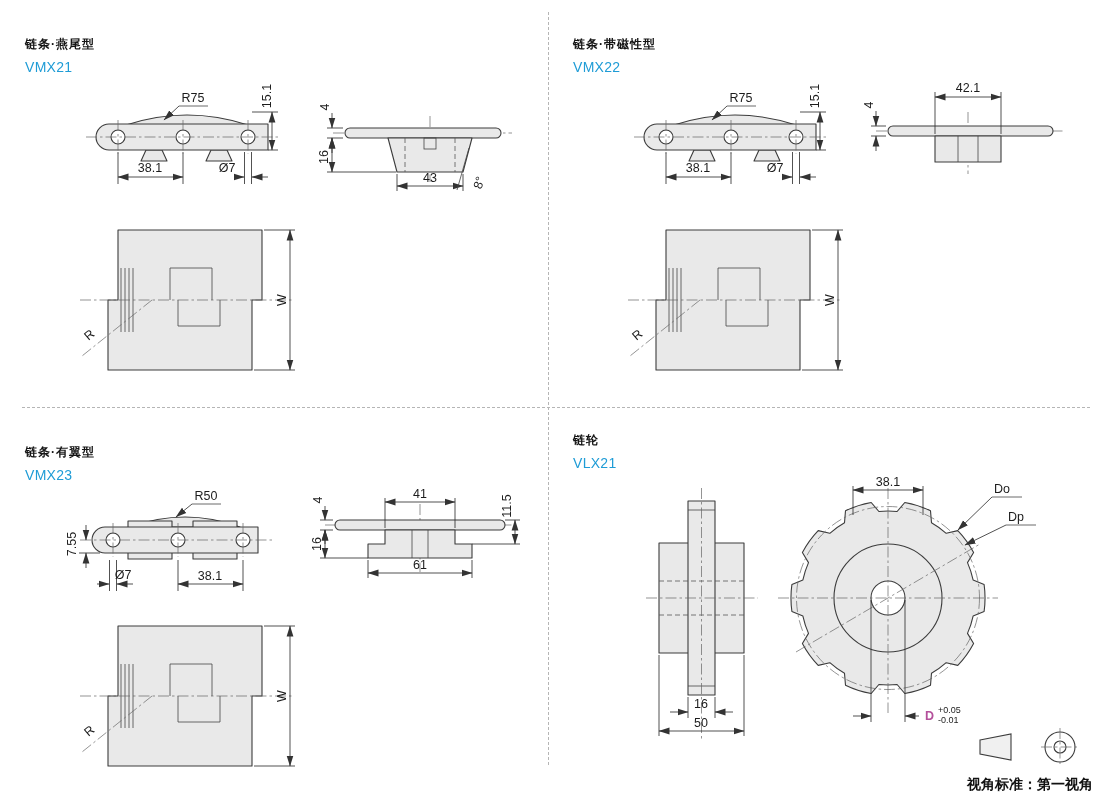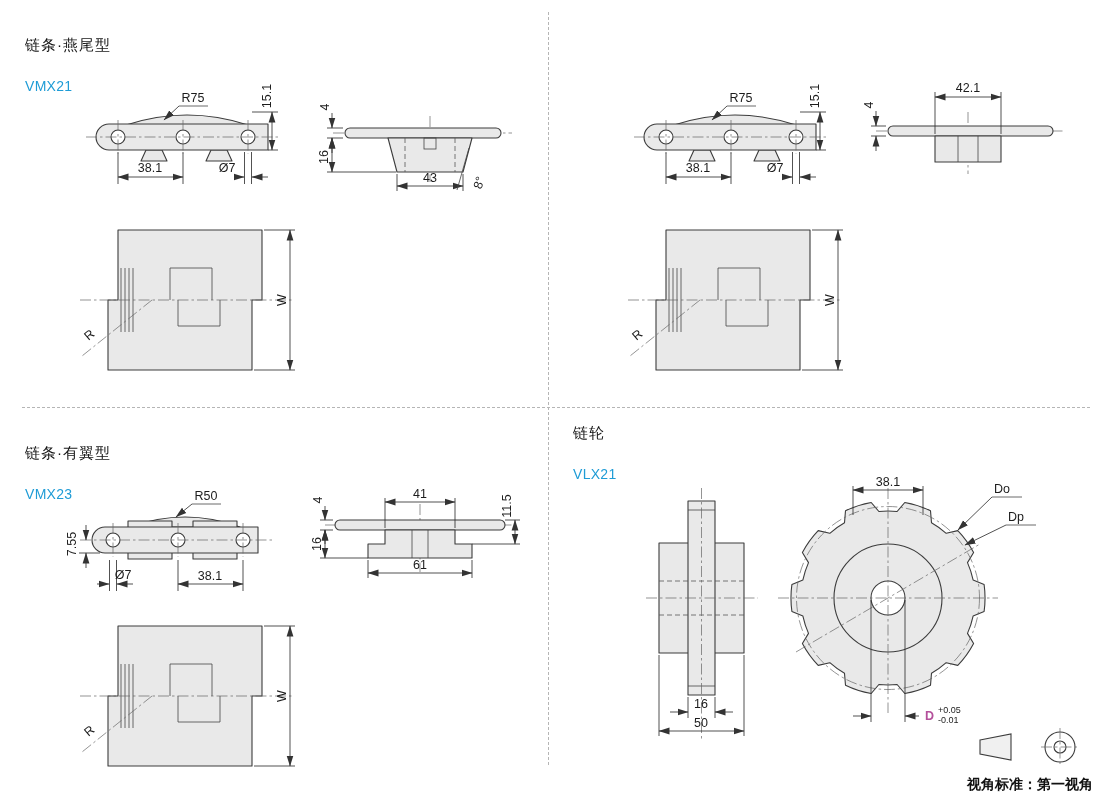--- a/index.html
+++ b/index.html
@@ -1,21 +1,21 @@
 <!DOCTYPE html>
 <html><head>
 <meta charset="utf-8">
 <style>
   *{margin:0;padding:0;box-sizing:border-box}
   html,body{width:1110px;height:798px;background:#fff;font-family:"Liberation Sans",sans-serif;overflow:hidden}
   .page{position:absolute;left:0;top:0;width:1110px;height:798px;background:#fff}
   .quad{position:absolute}
   .hdr{position:absolute;left:25px;z-index:2}
-  .sec-title{font-size:15px;font-weight:normal;color:#141414;letter-spacing:1px}
-  .sec-code{font-size:14px;color:#1f9cd6;margin-top:23px;letter-spacing:.3px;cursor:pointer}
+  .sec-title{font-size:12px;font-weight:bold;color:#141414;letter-spacing:1px}
+  .sec-code{font-size:14px;color:#1f9cd6;margin-top:6px;letter-spacing:.3px;cursor:pointer}
   .divider-v{position:absolute;left:548px;top:12px;height:753px;border-left:1px dashed #b5b5b5}
   .divider-h{position:absolute;left:22px;top:407px;width:1068px;border-top:1px dashed #b5b5b5}
   svg{position:absolute;left:0;top:0}
   svg text{font-family:"Liberation Sans",sans-serif;font-size:12.5px;fill:#1c1c1c}
   text.small{font-size:9px}
   text.footer{font-size:14px;font-weight:600;fill:#111}
   .special{fill:#b4509b;font-weight:bold}
   .fillshape{fill:#e9e9e9;stroke:#3c3c3c;stroke-width:1.1;stroke-linejoin:round}
   .hole{fill:#fff;stroke:#3c3c3c;stroke-width:1.1}
   .ln{fill:none;stroke:#3c3c3c;stroke-width:1.1}
@@ -105,20 +105,24 @@
         <text transform="rotate(-40 92 338)" x="92" y="338" text-anchor="middle">R</text>
         <line class="ext" x1="264" y1="230" x2="295" y2="230"></line>
           <line class="ext" x1="254" y1="370" x2="295" y2="370"></line>
         <line class="dim" x1="290" y1="230" x2="290" y2="370" marker-start="url(#a1s)" marker-end="url(#a1e)"></line>
         <text transform="rotate(-90 286 300)" x="286" y="300" text-anchor="middle">W</text>
       </g>
     </svg>
   </section>
 
   <section class="quad" style="left:548px;top:0;width:562px;height:408px">
+    <div class="hdr" style="top:36px">
+      <div class="sec-title">链条·带磁性型</div>
+      <div class="sec-code">VMX22</div>
+    </div>
     <svg width="562" height="408" viewBox="0 0 562 408">
       <defs>
         <marker id="a2e" markerWidth="12" markerHeight="10" refX="10.5" refY="5" orient="auto" markerUnits="userSpaceOnUse">
             <path d="M0,1.6 L11,5 L0,8.4 Z" fill="#333"></path>
           </marker>
         <marker id="a2s" markerWidth="12" markerHeight="10" refX="10.5" refY="5" orient="auto-start-reverse" markerUnits="userSpaceOnUse">
             <path d="M0,1.6 L11,5 L0,8.4 Z" fill="#333"></path>
           </marker>
       </defs>
       <g>
@@ -261,21 +265,21 @@
         <text transform="rotate(-40 92 314)" x="92" y="314" text-anchor="middle">R</text>
         <line class="ext" x1="264" y1="206" x2="295" y2="206"></line>
           <line class="ext" x1="254" y1="346" x2="295" y2="346"></line>
         <line class="dim" x1="290" y1="206" x2="290" y2="346" marker-start="url(#a3s)" marker-end="url(#a3e)"></line>
         <text transform="rotate(-90 286 276)" x="286" y="276" text-anchor="middle">W</text>
       </g>
     </svg>
   </section>
 
   <section class="quad" style="left:548px;top:408px;width:562px;height:390px">
-    <div class="hdr" style="top:16px">
+    <div class="hdr" style="top:24px">
       <div class="sec-title">链轮</div>
       <div class="sec-code">VLX21</div>
     </div>
     <svg width="562" height="390" viewBox="0 0 562 390">
       <defs>
         <marker id="a4e" markerWidth="12" markerHeight="10" refX="10.5" refY="5" orient="auto" markerUnits="userSpaceOnUse">
             <path d="M0,1.6 L11,5 L0,8.4 Z" fill="#333"></path>
           </marker>
         <marker id="a4s" markerWidth="12" markerHeight="10" refX="10.5" refY="5" orient="auto-start-reverse" markerUnits="userSpaceOnUse">
             <path d="M0,1.6 L11,5 L0,8.4 Z" fill="#333"></path>

